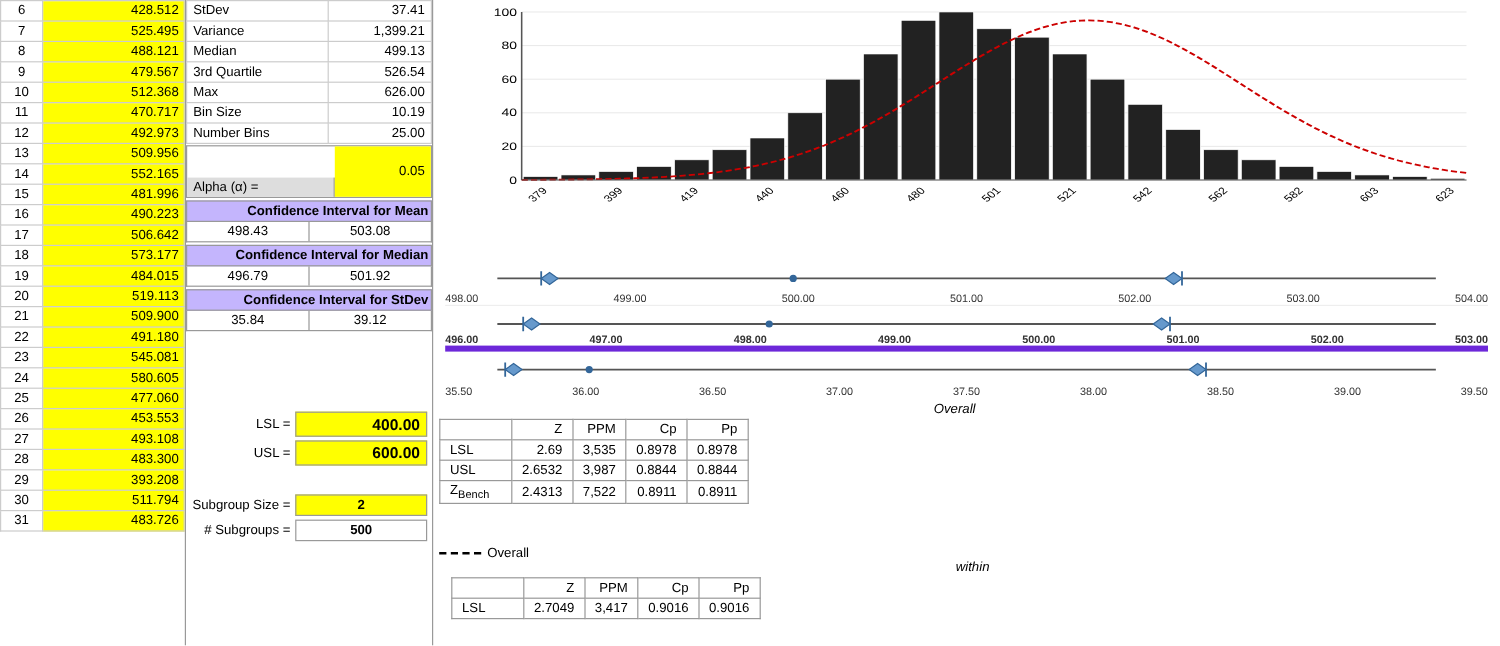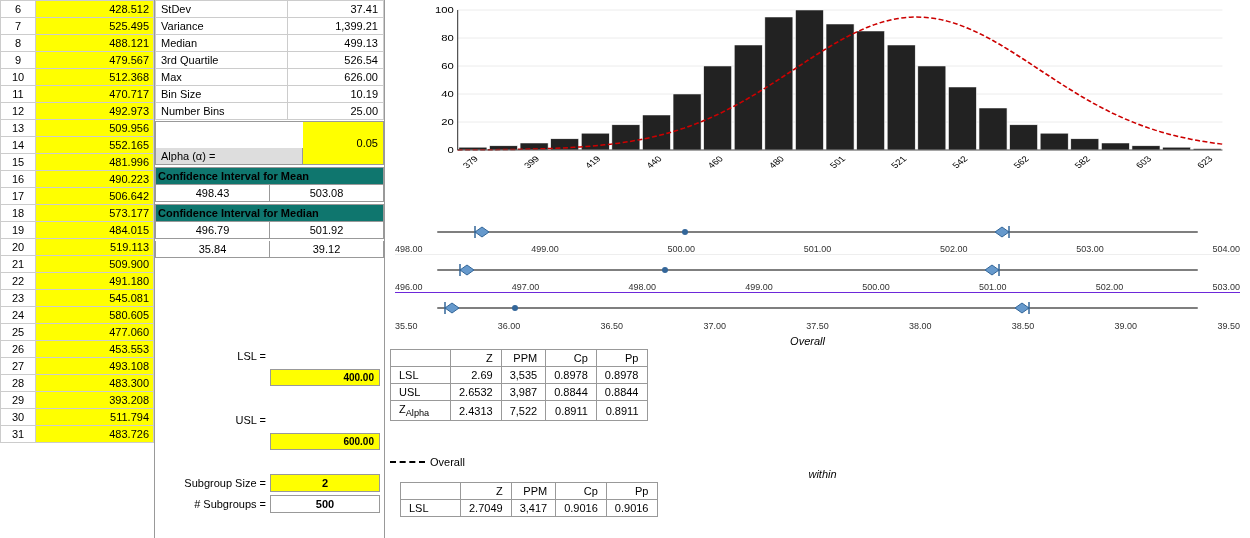--- a/index.html
+++ b/index.html
@@ -32,43 +32,43 @@
     .data-table td:first-child {
       text-align: center;
       width: 35px;
     }
     .data-table td.yellow {
       background: #FFFF00;
     }
 
     
     .middle-panel {
-      width: 230px;
+      width: 206px;
       border-right: 1px solid #999;
       overflow: hidden;
     }
     .stats-table {
       width: 100%;
       border-collapse: collapse;
     }
     .stats-table td {
       border: 1px solid #ccc;
       padding: 1px 5px;
       height: 17px;
     }
     .stats-table td:last-child {
       text-align: right;
     }
 
     .ci-section {
       margin-top: 2px;
     }
     .ci-header {
-      background: #0f766e;
-      text-align: left;
+      background: #c4b5fd;
+      text-align: right;
       border: 1px solid #999;
       padding: 2px;
       font-weight: bold;
     }
     .ci-values {
       display: flex;
       border: 1px solid #999;
       border-top: none;
     }
     .ci-values span {
@@ -114,23 +114,22 @@
       text-align: right;
       margin-right: 4px;
       font-size: 11px;
     }
     .lsl-usl-input {
       width: 110px;
       background: #FFFF00;
       border: 1px solid #999;
       text-align: right;
       padding: 2px 5px;
-      font-size: 10px;
+      font-size: 13px;
       font-weight: bold;
-      margin-top: 44px;
     }
 
     .subgroup-section {
       margin-top: 10px;
       padding: 4px;
     }
     .subgroup-row {
       display: flex;
       align-items: center;
       margin: 3px 0;
@@ -364,20 +363,21 @@
 
   <div class="ci-section">
     <div class="ci-header">Confidence Interval for Median</div>
     <div class="ci-values">
       <span>496.79</span>
       <span>501.92</span>
     </div>
   </div>
 
   <div class="ci-section">
+    <div class="ci-header">Confidence Interval for StDev</div>
     <div class="ci-values">
       <span>35.84</span>
       <span>39.12</span>
     </div>
   </div>
 
   <div class="lsl-usl-section">
     <div class="lsl-usl-row">
       <span class="lsl-usl-label">LSL =</span>
       <span class="lsl-usl-input">400.00</span>
@@ -481,21 +481,21 @@
 
           <polygon points="600,13 607,8 614,13 607,18" fill="#6699cc" stroke="#336699" stroke-width="1"></polygon>
 
           <line x1="80" y1="7" x2="80" y2="19" stroke="#336699" stroke-width="1.5"></line>
           <line x1="614" y1="7" x2="614" y2="19" stroke="#336699" stroke-width="1.5"></line>
 
           <circle cx="290" cy="13" r="3" fill="#336699"></circle>
         </svg>
       </div>
 
-      <div style="position:relative; height:38px; border-bottom:1px solid #6d28d9;">
+      <div style="position:relative; height:38px; border-bottom:5px solid #6d28d9;font-weight:bold;">
         <div style="display:flex;justify-content:space-between;font-size:9px;color:#333;position:absolute;bottom:0;left:0;right:0;">
           <span>496.00</span>
           <span>497.00</span>
           <span>498.00</span>
           <span>499.00</span>
           <span>500.00</span>
           <span>501.00</span>
           <span>502.00</span>
           <span>503.00</span>
         </div>
@@ -555,21 +555,21 @@
                 <td>0.8978</td>
               </tr>
               <tr>
                 <td>USL</td>
                 <td>2.6532</td>
                 <td>3,987</td>
                 <td>0.8844</td>
                 <td>0.8844</td>
               </tr>
               <tr>
-                <td>Z<sub>Alpha</sub></td>
+                <td>Z<sub>Bench</sub></td>
                 <td>2.4313</td>
                 <td>7,522</td>
                 <td>0.8911</td>
                 <td>0.8911</td>
               </tr>
             </tbody>
         </table>
       </div>
 
       <div style="display:flex;align-items:center;margin-top:35px;font-size:11px;">

